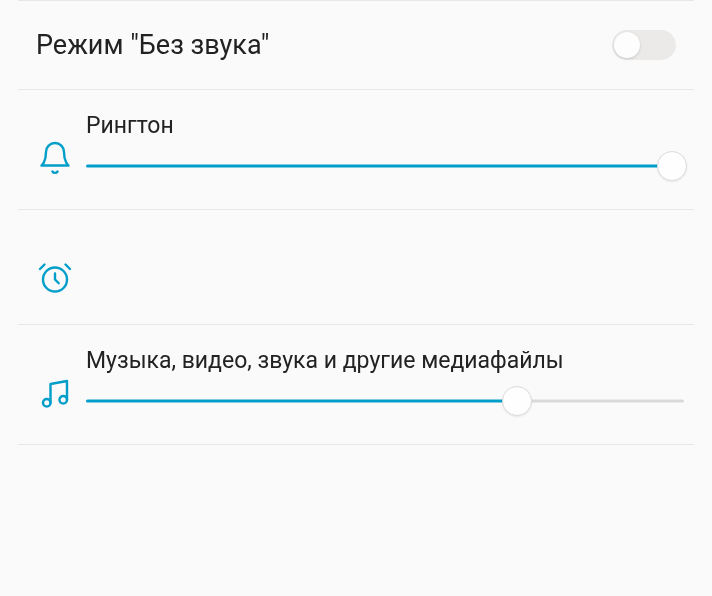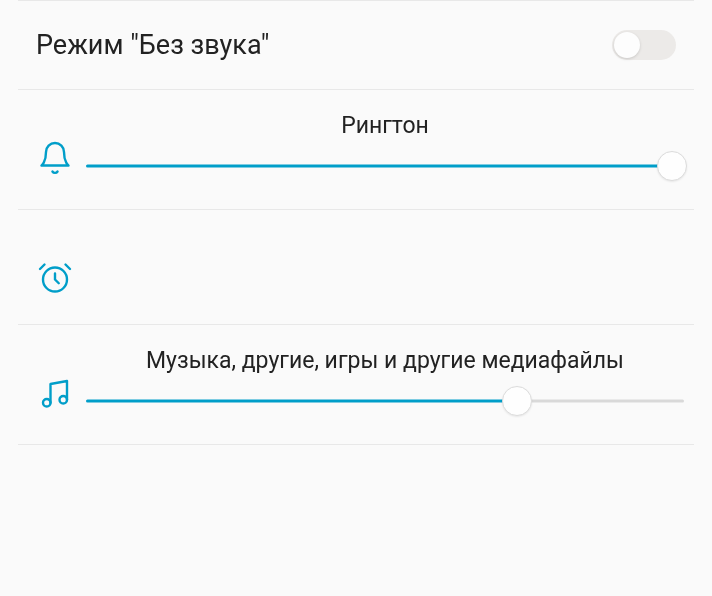--- a/index.html
+++ b/index.html
@@ -46,21 +46,20 @@
     width: 26px;
     height: 26px;
     background: #fdfdfd;
     border-radius: 50%;
     box-shadow: 0 1px 3px rgba(0,0,0,0.15);
   }
   .slider-row {
     display: flex;
     align-items: flex-start;
     padding: 22px 28px 28px 28px;
-    text-align: center;
   }
   .icon-wrap {
     width: 54px;
     flex-shrink: 0;
     display: flex;
     align-items: center;
     justify-content: center;
     padding-top: 28px;
   }
   .icon-wrap svg {
@@ -161,21 +160,21 @@
 
   <div class="slider-row">
     <div class="icon-wrap">
       <svg viewBox="0 0 24 24" fill="none" stroke="#009ec9" stroke-width="1.6" stroke-linecap="round" stroke-linejoin="round">
         <circle cx="6.5" cy="18.5" r="2.5"></circle>
         <circle cx="17.5" cy="16.5" r="2.5"></circle>
         <path d="M9 18.5V6l11-2v12.5"></path>
       </svg>
     </div>
     <div class="slider-content">
-      <div class="slider-label">Музыка, другие, игры и другие медиафайлы</div>
+      <div class="slider-label">Музыка, видео, звука и другие медиафайлы</div>
       <div class="slider-track">
         <div class="track-fill" style="width:72%"></div>
         <div class="track-rest" style="width:28%"></div>
         <div class="slider-thumb" style="left:72%"></div>
       </div>
     </div>
   </div>
 
   <div class="divider"></div>
 

